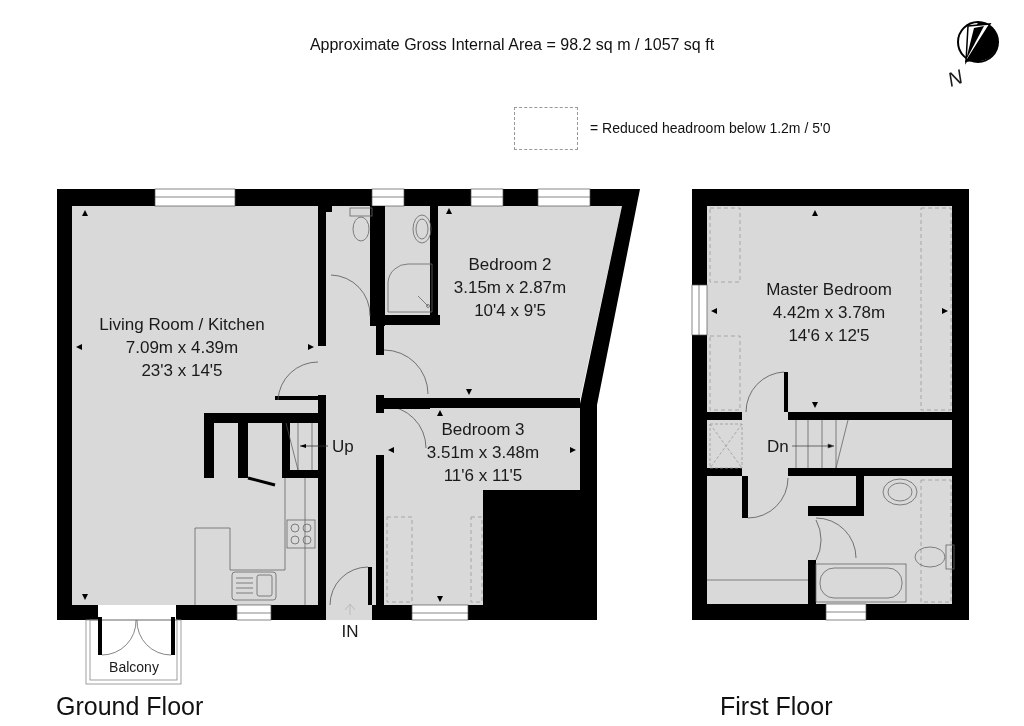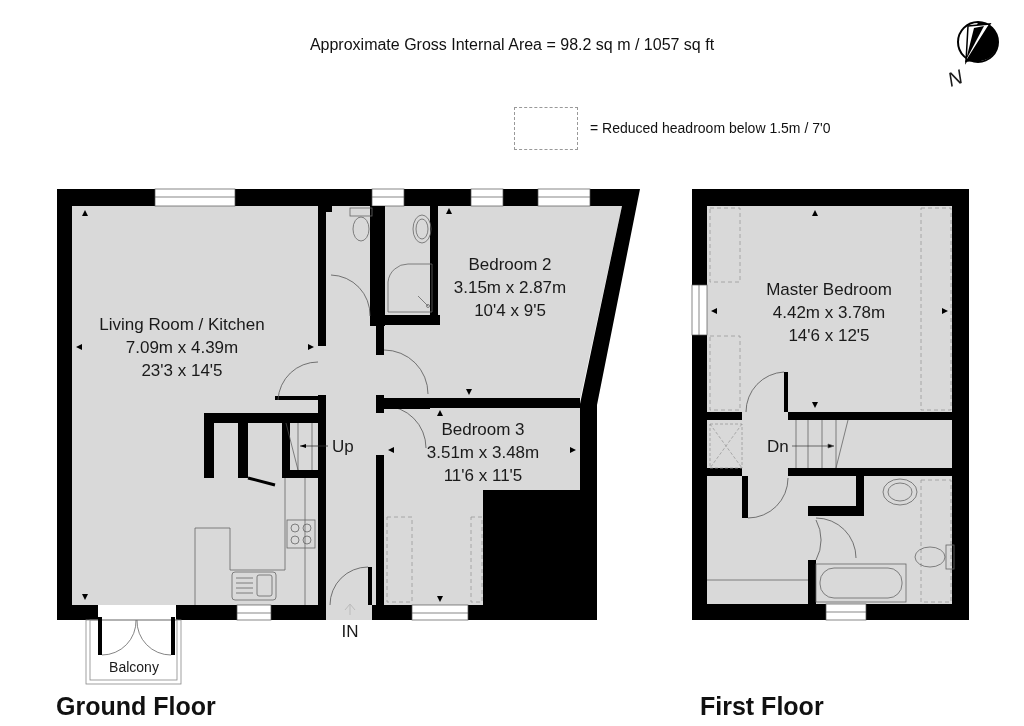--- a/index.html
+++ b/index.html
@@ -1,33 +1,33 @@
 <!DOCTYPE html>
 <html><head>
 <meta charset="utf-8">
 <style>
   html,body{margin:0;padding:0;background:#fff;}
   body{width:1024px;height:726px;position:relative;overflow:hidden;font-family:"Liberation Sans",sans-serif;color:#111;}
   .abs{position:absolute;}
   #area-title{left:0;width:1024px;top:36px;text-align:center;font-size:16px;}
   #legend-box{left:514px;top:107px;width:64px;height:43px;border:1px dashed #999;box-sizing:border-box;}
   #legend-text{left:590px;top:120px;font-size:14px;}
-  .floor-label{font-size:25px;font-weight:bold;}
+  .floor-label{font-size:25px;font-weight:normal;}
   #ground-label{left:56px;top:692px;}
-  #first-label{left:700px;top:692px;}
+  #first-label{left:720px;top:692px;}
   svg{position:absolute;left:0;top:0;}
   .room-text{font-size:17px;text-anchor:middle;fill:#1a1a1a;font-family:"Liberation Sans",sans-serif;}
   .small-text{font-size:16px;fill:#1a1a1a;font-family:"Liberation Sans",sans-serif;}
 </style>
 </head>
 <body>
 
 <div id="area-title" class="abs">Approximate Gross Internal Area = 98.2 sq m / 1057 sq ft</div>
 <div id="legend-box" class="abs"></div>
-<div id="legend-text" class="abs">= Reduced headroom below 1.5m / 7'0</div>
+<div id="legend-text" class="abs">= Reduced headroom below 1.2m / 5'0</div>
 
 <svg width="1024" height="726" viewBox="0 0 1024 726">
 
   <g>
     <circle cx="978" cy="42" r="20" fill="#fff" stroke="#000" stroke-width="2"></circle>
     <path d="M978,22 A20,20 0 0,1 998,42 A20,20 0 0,1 975,61 L965,62 Z" fill="#000"></path>
     <path d="M968,26 L990,24 L966,62 Z" fill="#fff" stroke="#000" stroke-width="1.5"></path>
     <path d="M974,28 L984,26 L966,60 Z" fill="#000"></path>
   </g>
   <text x="948" y="85" class="small-text" style="font-size:20px;font-style:italic" transform="rotate(-20 955 78)">N</text>

